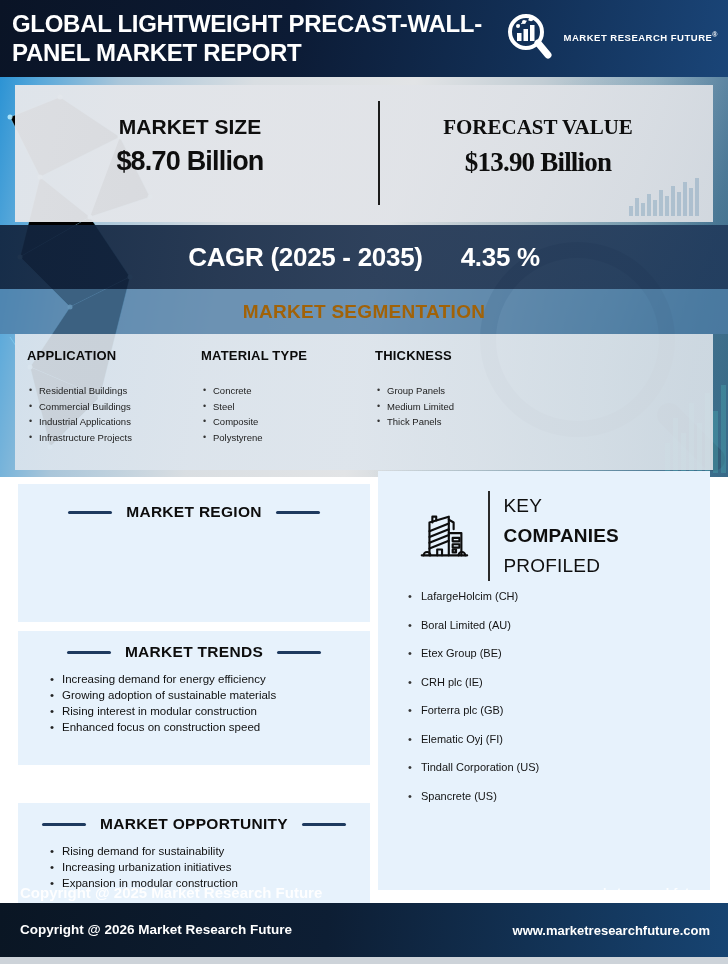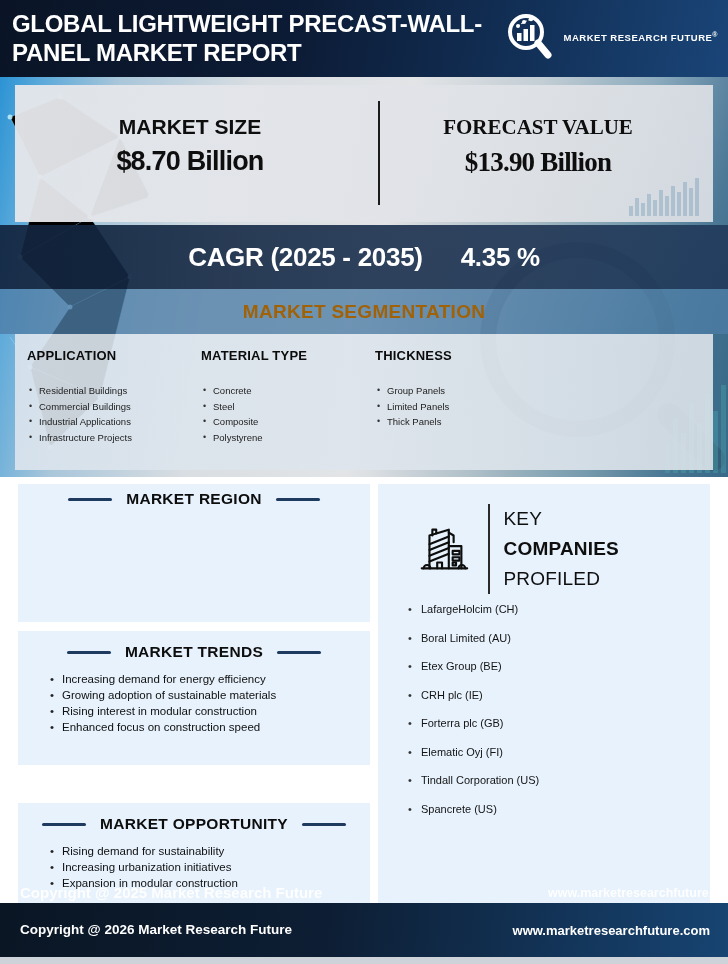--- a/index.html
+++ b/index.html
@@ -77,23 +77,23 @@
   .seg-heading { font-size:13px; font-weight:bold; color:#0b0b0b; letter-spacing:0.2px; }
   .seg-list { margin:20px 0 0 2px; list-style:none; }
   .seg-list li { font-size:9.5px; color:#1c1c1c; line-height:15.5px; position:relative; padding-left:10px; }
   .seg-list li::before { content:"•"; position:absolute; left:0; top:0; font-size:9px; color:#333; }
 
   
   .card { position:absolute; background:#e7f2fc; z-index:1; }
   .region-card { left:18px; top:484px; width:352px; height:138px; }
   .trends-card { left:18px; top:631px; width:352px; height:134px; }
   .opp-card    { left:18px; top:771px; width:352px; height:132px;margin-top:32px; }
-  .companies-card { left:378px; top:484px; width:332px; height:419px; }
-
-  .card-title-row { display:flex; align-items:center; justify-content:center; gap:14px; padding-top:6px; }
+  .companies-card { left:378px; top:471px; width:332px; height:419px; }
+
+  .card-title-row { display:flex; align-items:center; justify-content:center; gap:14px; padding-top:19px; }
   .trends-card .card-title-row, .opp-card .card-title-row { padding-top:12px; }
   .dash { width:44px; height:3px; background:#1e3a5f; border-radius:2px; }
   .card-title { font-size:15.5px; font-weight:bold; color:#0d0d0d; letter-spacing:0.3px; white-space:nowrap; }
 
   .bullet-list { margin:10px 0 0 32px; list-style:none; }
   .bullet-list li { font-size:11.5px; color:#101010; line-height:16px; position:relative; padding-left:12px; }
   .bullet-list li::before { content:"•"; position:absolute; left:0; color:#222; }
 
   .companies-header { position:absolute; left:36px; top:20px; display:flex; align-items:center; }
   .comp-divider { width:1.5px; height:90px; background:#2a2a2a; margin:0 14px 0 16px; }
@@ -233,21 +233,21 @@
         <li>Concrete</li>
         <li>Steel</li>
         <li>Composite</li>
         <li>Polystyrene</li>
       </ul>
     </div>
     <div class="seg-col">
       <div class="seg-heading">THICKNESS</div>
       <ul class="seg-list">
         <li>Group Panels</li>
-        <li>Limited Panels</li>
+        <li>Medium Limited</li>
         <li>Thick Panels</li>
       </ul>
     </div>
   </div>
 
   <div class="card region-card">
     <div class="card-title-row">
       <span class="dash"></span>
       <span class="card-title">MARKET REGION</span>
       <span class="dash"></span>

